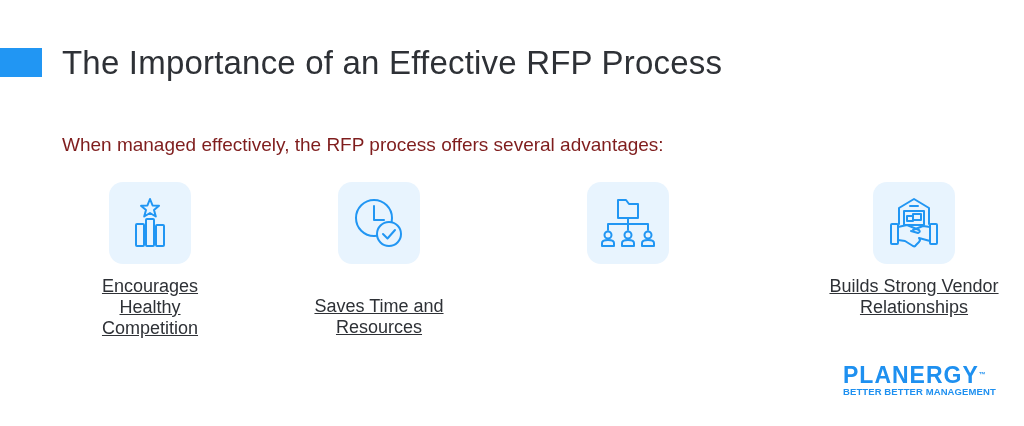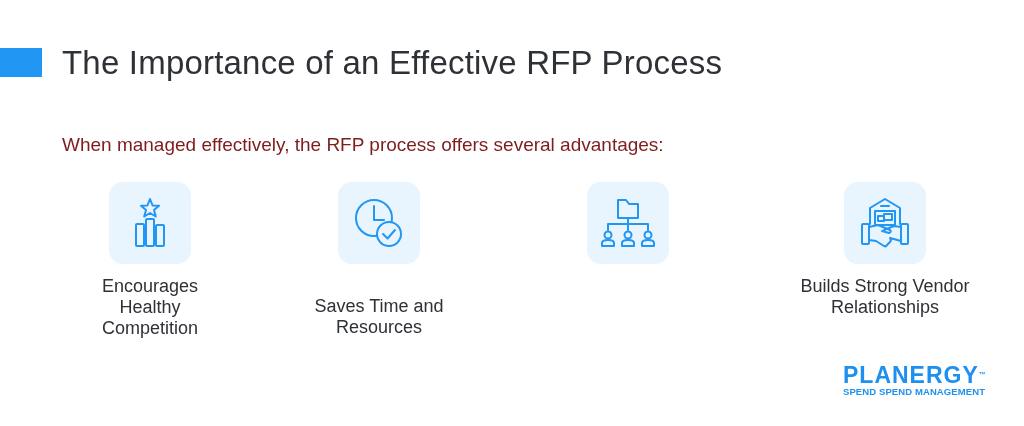--- a/index.html
+++ b/index.html
@@ -4,21 +4,21 @@
 <style>
   html, body { margin:0; padding:0; }
   body { width:1024px; height:426px; background:#ffffff; position:relative; overflow:hidden;
          font-family:"Liberation Sans", sans-serif; color:#2b2e33; }
   .accent-bar { position:absolute; left:0; top:48px; width:42px; height:29px; background:#2196f3; }
   .title { position:absolute; left:62px; top:44px; font-size:33px; font-weight:400; color:#2e3136; letter-spacing:0.2px; white-space:nowrap; }
   .subtitle { position:absolute; left:62px; top:110px; font-size:19px; color:#7f1d1d; white-space:nowrap;margin-top:24px; }
   .card { position:absolute; top:182px; width:220px; text-align:center; }
   .icon-box { width:82px; height:82px; margin:0 auto; background:#e8f4fe; border-radius:14px; display:flex; align-items:center; justify-content:center; }
   .icon-box svg { width:58px; height:58px; }
-  .label { margin-top:12px; font-size:18px; line-height:21px; color:#2e3136; }
+  .label { margin-top:12px; font-size:18px; line-height:21px; color:#2e3136;text-decoration:underline; }
   .logo { position:absolute; left:843px; top:364px; }
   .logo-name { font-size:23px; font-weight:bold; color:#1e90f0; letter-spacing:1px; line-height:22px; }
   .logo-tm { font-size:7px; vertical-align:top; color:#1e90f0; }
   .logo-tag { font-size:9.5px; font-weight:bold; color:#1e90f0; line-height:12px; letter-spacing:0.1px; }
 </style>
 </head>
 <body>
 
 <div class="accent-bar"></div>
 <div class="title">The Importance of an Effective RFP Process</div>
@@ -57,34 +57,34 @@
       <circle cx="9" cy="41" r="3.5"></circle>
         <path d="M3 52 V49 Q3 46 9 46 Q15 46 15 49 V52 Z"></path>
       <circle cx="29" cy="41" r="3.5"></circle>
         <path d="M23 52 V49 Q23 46 29 46 Q35 46 35 49 V52 Z"></path>
       <circle cx="49" cy="41" r="3.5"></circle>
         <path d="M43 52 V49 Q43 46 49 46 Q55 46 55 49 V52 Z"></path>
     </svg>
   </div>
 </div>
 
-<div class="card" style="left:775px;">
+<div class="card" style="left:804px;">
   <div class="icon-box">
     <svg viewBox="0 0 58 58" fill="none" stroke="#2196f3" stroke-width="2" stroke-linejoin="round" stroke-linecap="round">
       <path d="M14 30 V14 L29 5 L44 14 V30"></path>
       <line x1="25" y1="12" x2="33" y2="12"></line>
       <rect x="19" y="17" width="20" height="14"></rect>
       <rect x="22" y="22" width="6" height="5"></rect>
         <rect x="28" y="20" width="8" height="6"></rect>
       <rect x="6" y="30" width="7" height="20" rx="1"></rect>
       <rect x="45" y="30" width="7" height="20" rx="1"></rect>
       <path d="M13 33 L22 31 L34 36 Q36 38 33 39 L26 37"></path>
       <path d="M45 33 L38 32 L28 36"></path>
       <path d="M13 46 L20 47 L28 52 Q30 53 31 51 L34 48 Q36 46 34 44 L45 47"></path>
     </svg>
   </div>
   <div class="label" style="width:190px;margin-left:15px;">Builds Strong Vendor Relationships</div>
 </div>
 
 <div class="logo">
   <div class="logo-name"><span>PLANERGY</span><span class="logo-tm">™</span></div>
-  <div class="logo-tag">SPEND SPEND MANAGEMENT</div>
+  <div class="logo-tag">BETTER BETTER MANAGEMENT</div>
 </div>
 
 </body></html>

